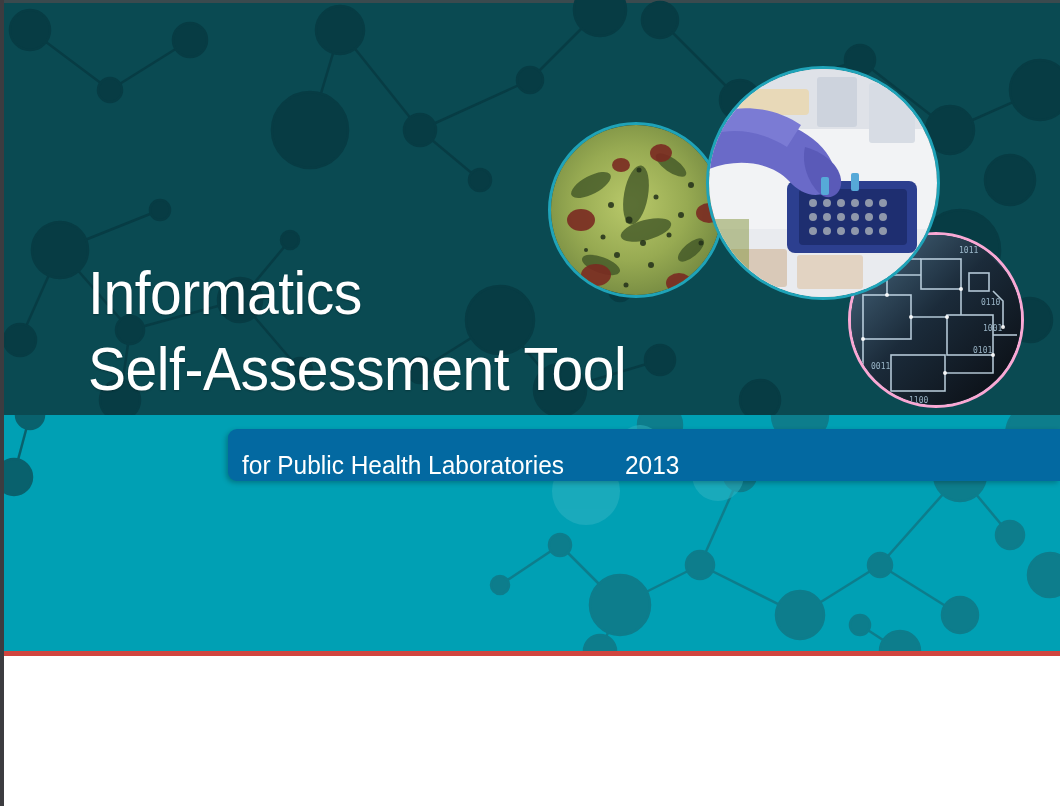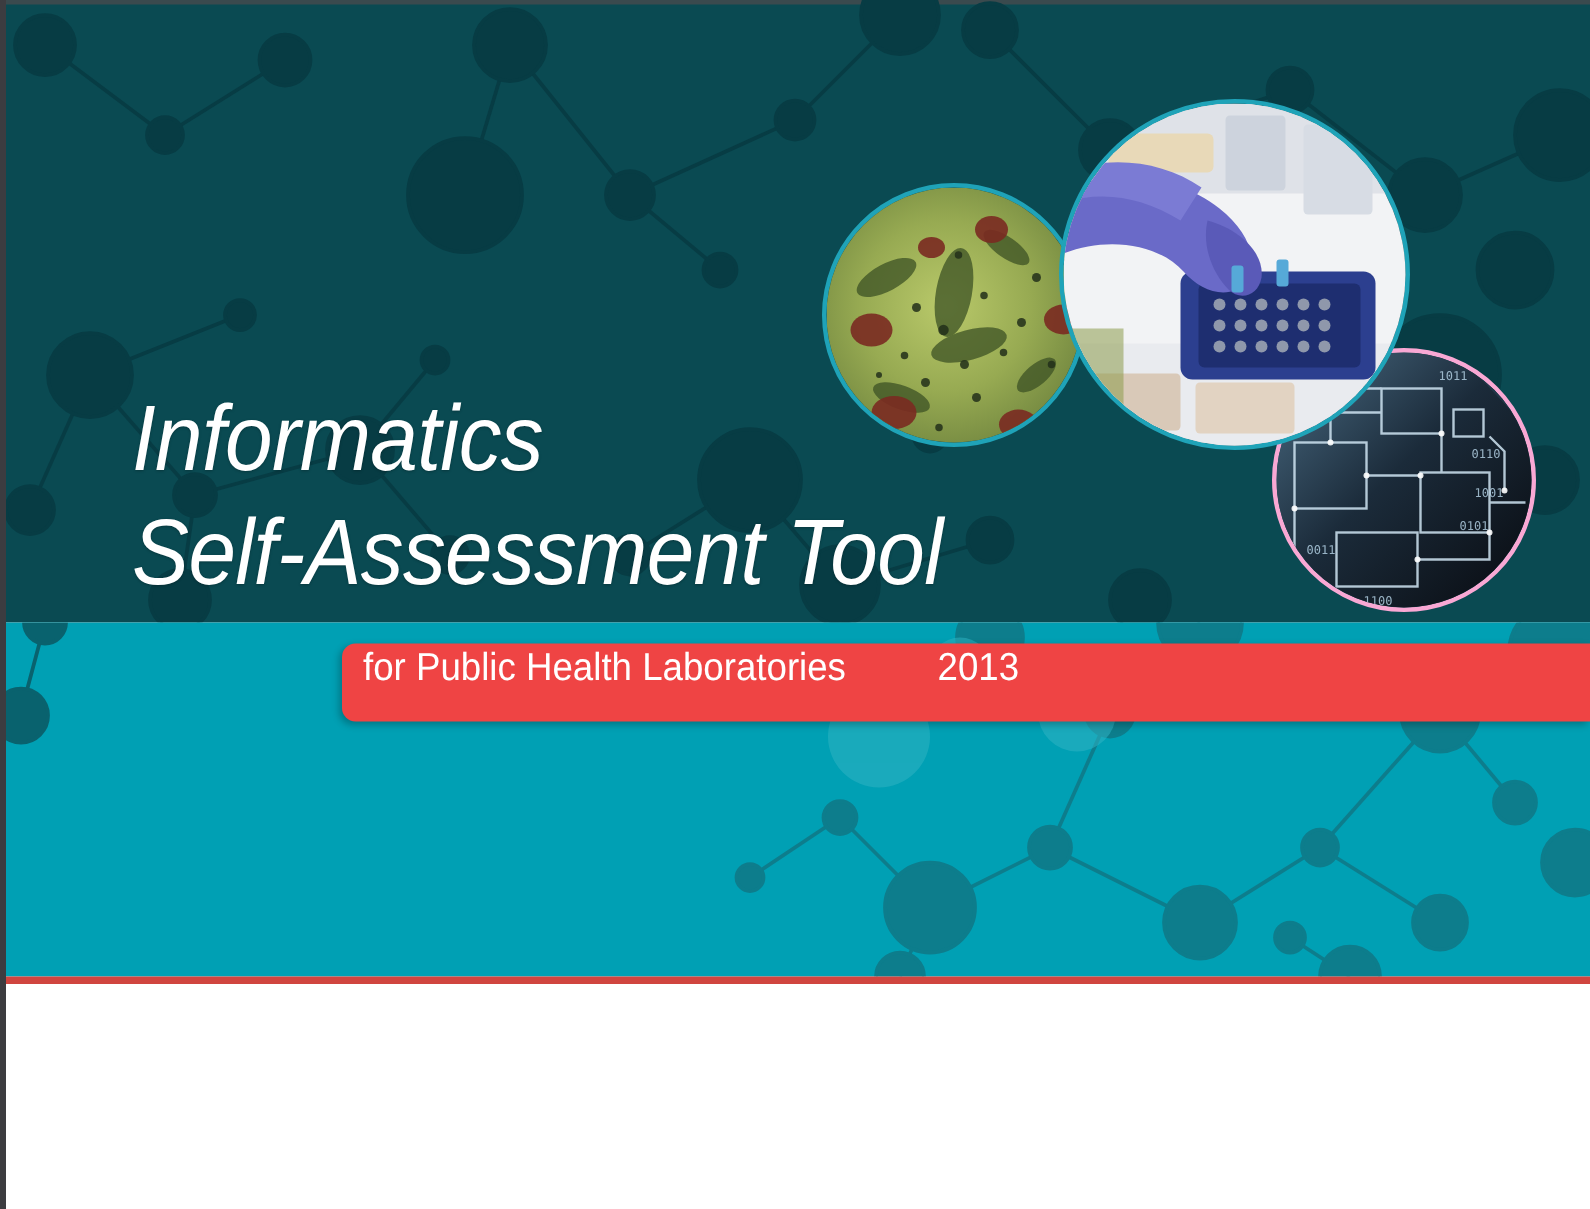--- a/index.html
+++ b/index.html
@@ -22,35 +22,35 @@
   .molecules { position:absolute; left:0; top:0; }
 
   
   .cyan-band {
     position:absolute; left:0; top:415px; width:1060px; height:236px;
     background:#00a0b4; overflow:hidden;
   }
   .red-rule { position:absolute; left:0; top:651px; width:1060px; height:5px; background:#d0453f; }
 
   
-  .title-block { position:absolute; left:88px; top:262px; z-index:20;font-style:italic; }
+  .title-block { position:absolute; left:88px; top:262px; z-index:20; }
   .title-line {
     font-family:"Liberation Sans", sans-serif;
     font-weight:300; color:#ffffff; line-height:1.0;
     font-size:62px; letter-spacing:-0.5px;
     transform:scaleX(0.92); transform-origin:left center;
     text-shadow:0 1px 2px rgba(0,0,0,0.25);
   }
   .title-line.l2 { margin-top:14px; }
 
   
   .subtitle-bar {
     position:absolute; left:228px; top:429px; width:832px; height:52px;
-    background:#ef4444; border-radius:9px 0 0 9px; z-index:25;
-    display:flex; align-items:flex-start; padding-left:14px;
+    background:#0369a1; border-radius:9px 0 0 9px; z-index:25;
+    display:flex; align-items:flex-end; padding-left:14px;
     box-shadow: -2px 2px 5px rgba(0,0,0,0.25);
   }
   .subtitle-text {
     color:#ffffff; font-size:26px; font-weight:300;
     transform:scaleX(0.94); transform-origin:left center;
     white-space:nowrap;
   }
   .subtitle-year { color:#ffffff; font-size:26px; font-weight:300; margin-left:40px;
     transform:scaleX(0.94); transform-origin:left center; }
 

